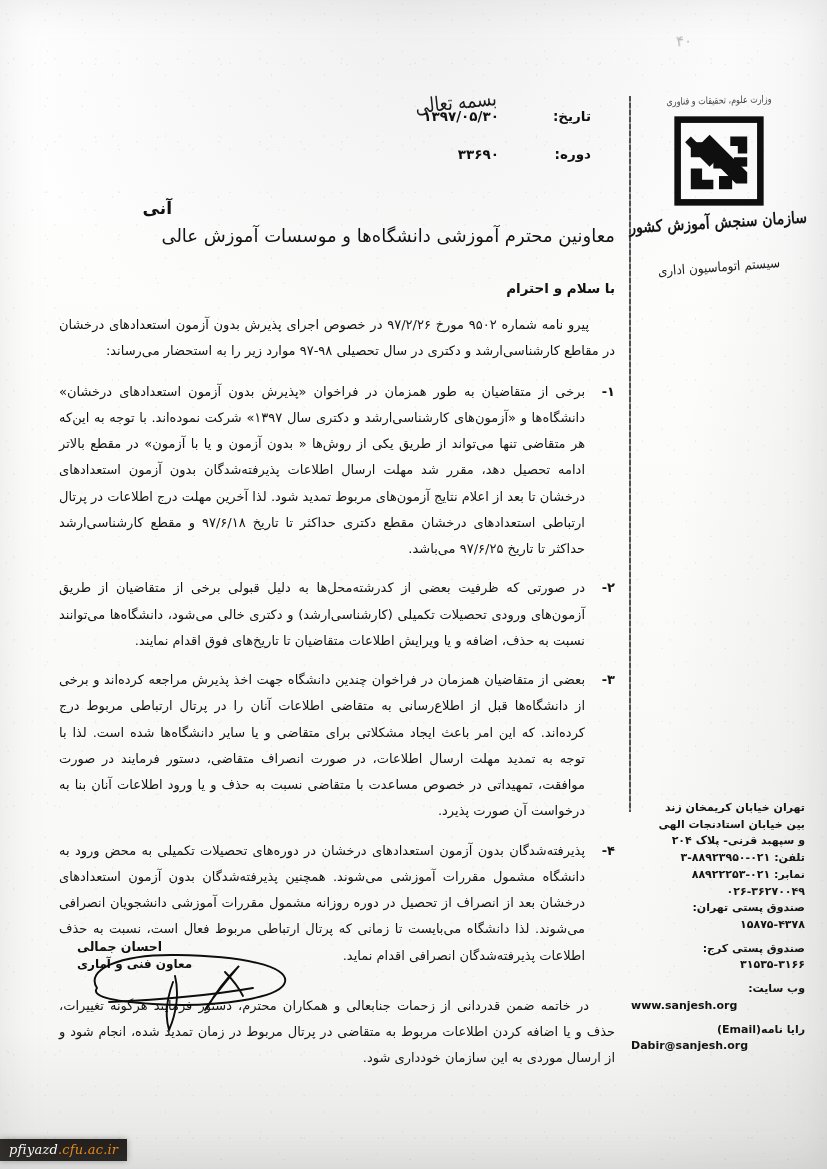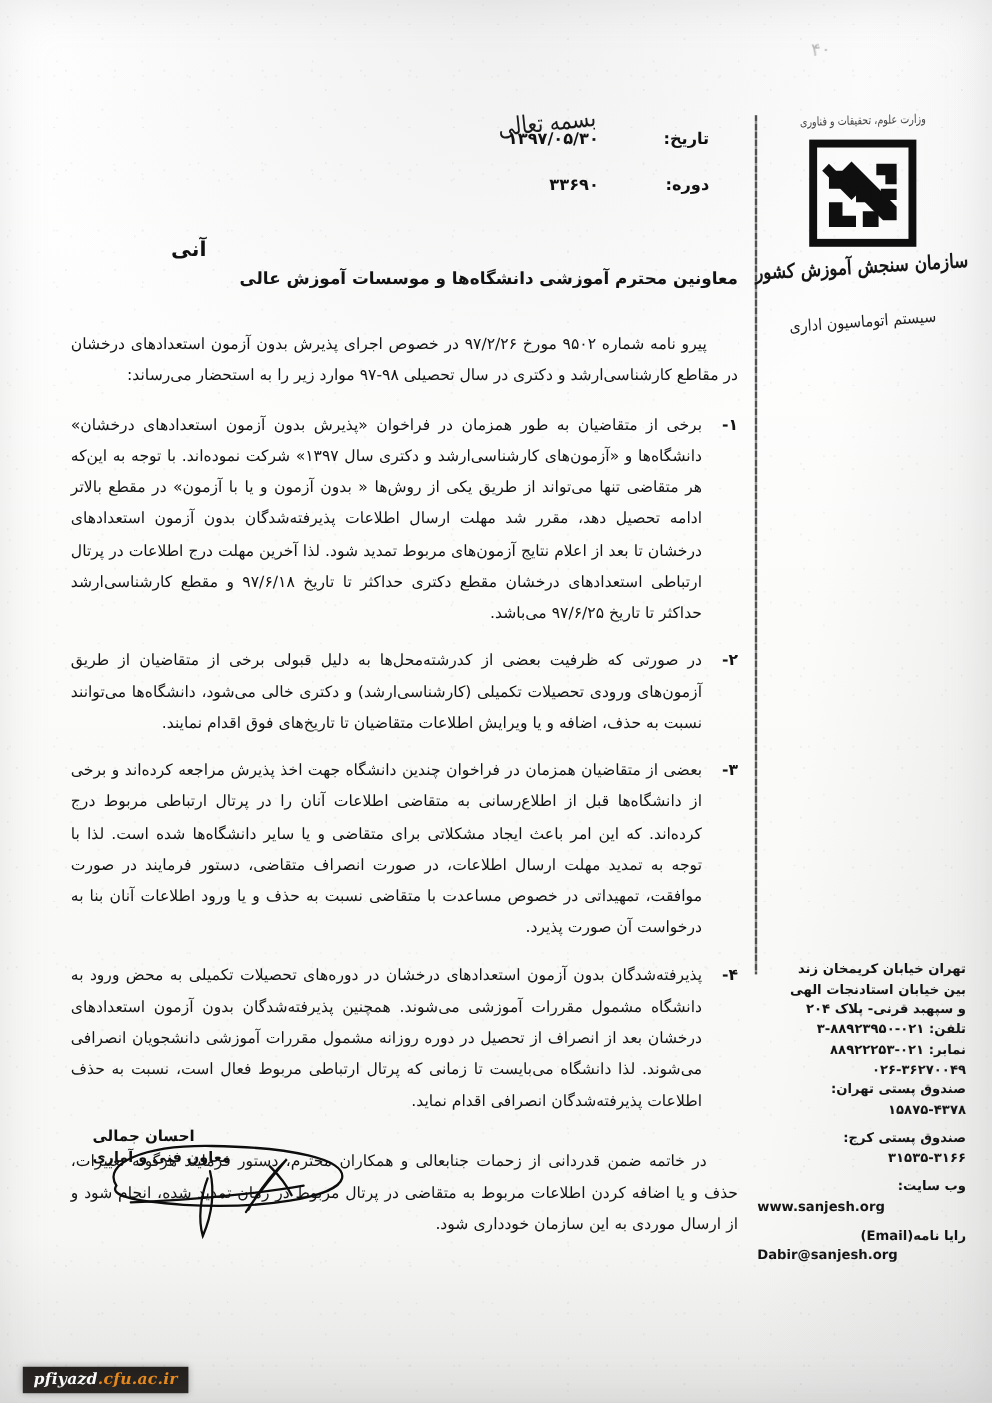--- a/index.html
+++ b/index.html
@@ -114,21 +114,21 @@
     font-family:"DejaVu Sans","Liberation Sans",sans-serif;
     font-size:17px;font-weight:700;color:#111;letter-spacing:2px;
   }
 
   
   .body-col{
     position:absolute;top:225px;right:212px;width:556px;
     color:#131313;
   }
   .recipient{
-    font-size:14px;font-weight:700;text-align:right;
+    font-size:18px;font-weight:400;text-align:right;
     margin-bottom:34px;letter-spacing:.1px;
   }
   .greeting{
     font-size:13.5px;font-weight:700;text-align:right;
     margin-bottom:16px;
   }
   .para{
     font-size:13px;line-height:2.02;text-align:justify;
     text-align-last:right;
     text-indent:26px;
@@ -160,25 +160,25 @@
   }
   .sign-name{font-size:12.5px;font-weight:700;margin-bottom:3px;}
   .sign-title{font-size:12px;font-weight:700;}
   .sign-mark{
     position:absolute;top:930px;right:480px;
     width:290px;height:110px;pointer-events:none;
   }
 
   
   .watermark{
-    position:absolute;left:19px;bottom:8px;
+    position:absolute;left:0;bottom:8px;
     background:#221f1c;
     padding:4px 9px 5px 9px;
     font-family:"DejaVu Serif","Liberation Serif",serif;
-    font-style:italic;font-weight:700;font-size:13px;
+    font-style:italic;font-weight:400;font-size:13px;
     letter-spacing:.2px;line-height:1;
     direction:ltr;
     box-shadow:0 0 6px rgba(0,0,0,.35);
     text-align:center;
   }
   .wm-a{color:#fdfdfd;}
   .wm-b{color:#e8881a;}
 
   .page-edge{
     position:absolute;inset:0;
@@ -233,20 +233,21 @@
       <span class="v">۳۳۶۹۰</span>
     </div>
   </div>
 
   <div class="urgency">آنی</div>
 
   <div class="body-col">
 
     <div class="recipient">معاونین محترم آموزشی دانشگاه‌ها و موسسات آموزش عالی</div>
 
+    <div class="greeting">با سلام و احترام</div>
 
     <div class="para">پیرو نامه شماره ۹۵۰۲ مورخ ۹۷/۲/۲۶ در خصوص اجرای پذیرش بدون آزمون استعدادهای درخشان در مقاطع کارشناسی‌ارشد و دکتری در سال تحصیلی ۹۸-۹۷ موارد زیر را به استحضار می‌رساند:</div>
 
     <ol class="items">
       <li>
         <span class="num">۱-</span>
         <span class="itxt">برخی از متقاضیان به طور همزمان در فراخوان «پذیرش بدون آزمون استعدادهای درخشان» دانشگاه‌ها و «آزمون‌های کارشناسی‌ارشد و دکتری سال ۱۳۹۷» شرکت نموده‌اند. با توجه به این‌که هر متقاضی تنها می‌تواند از طریق یکی از روش‌ها « بدون آزمون و یا با آزمون» در مقطع بالاتر ادامه تحصیل دهد، مقرر شد مهلت ارسال اطلاعات پذیرفته‌شدگان بدون آزمون استعدادهای درخشان تا بعد از اعلام نتایج آزمون‌های مربوط تمدید شود. لذا آخرین مهلت درج اطلاعات در پرتال ارتباطی استعدادهای درخشان مقطع دکتری حداکثر تا تاریخ ۹۷/۶/۱۸ و مقطع کارشناسی‌ارشد حداکثر تا تاریخ ۹۷/۶/۲۵ می‌باشد.</span>
       </li>
       <li>
         <span class="num">۲-</span>

